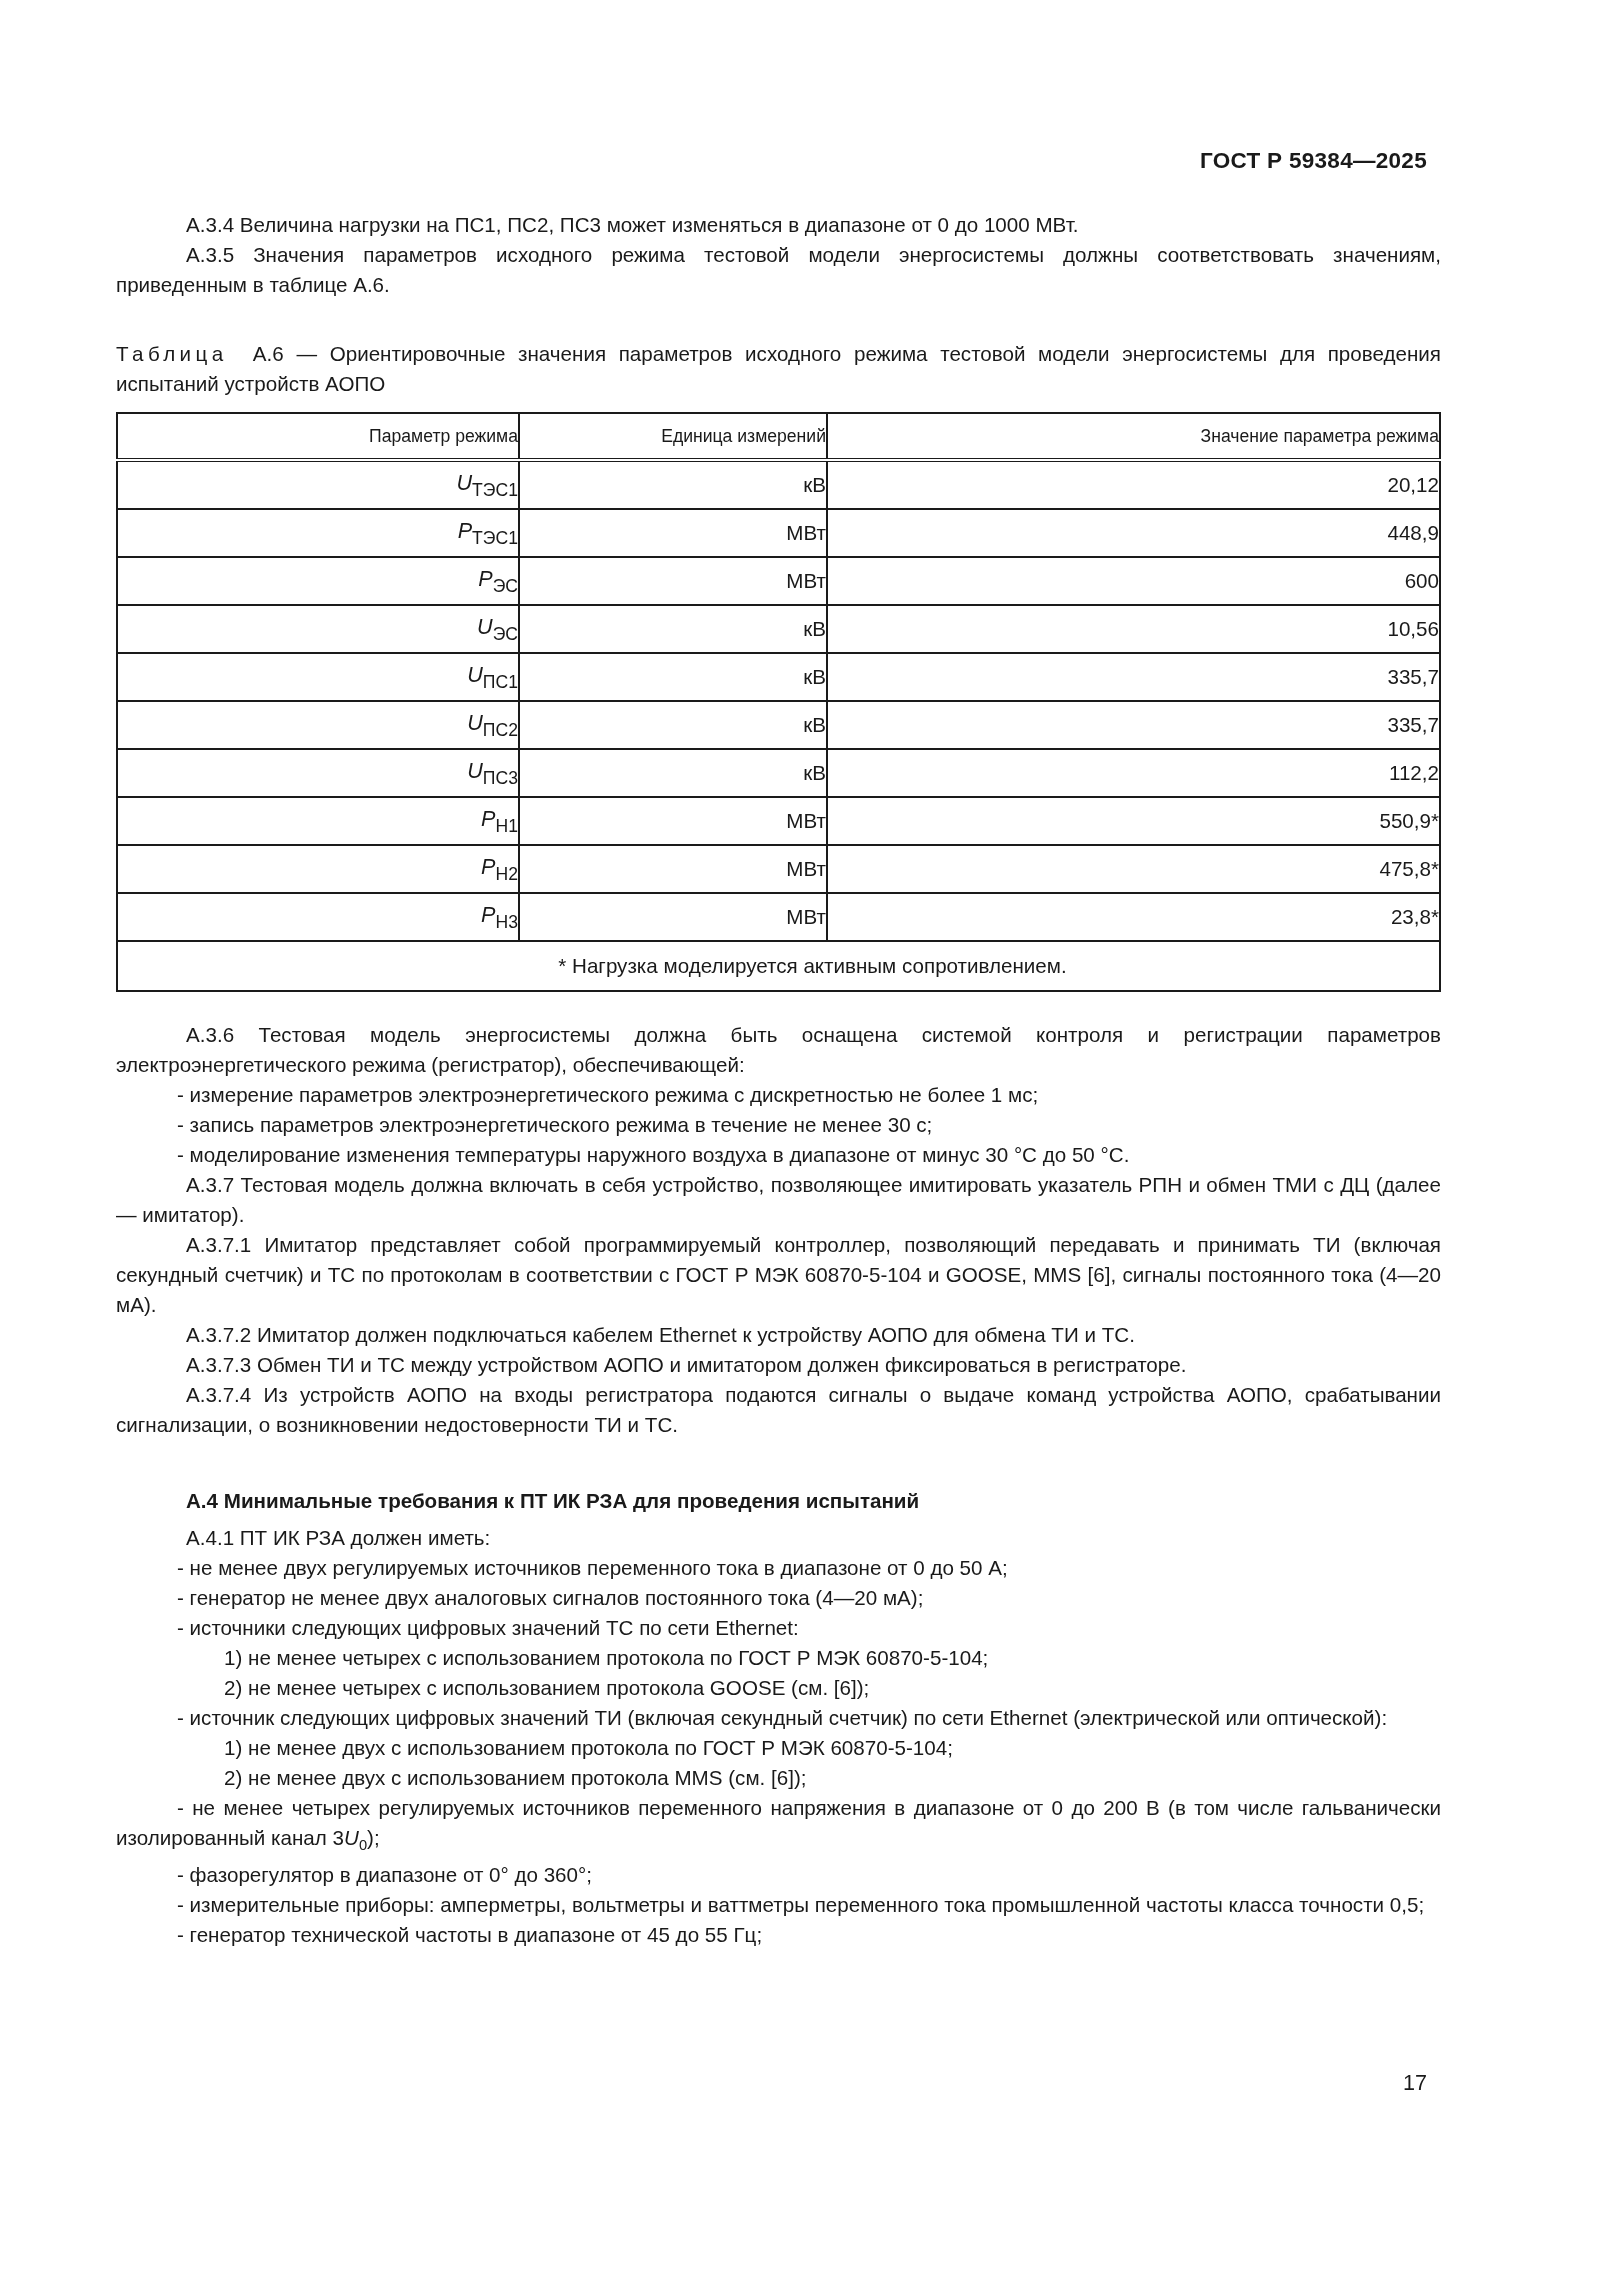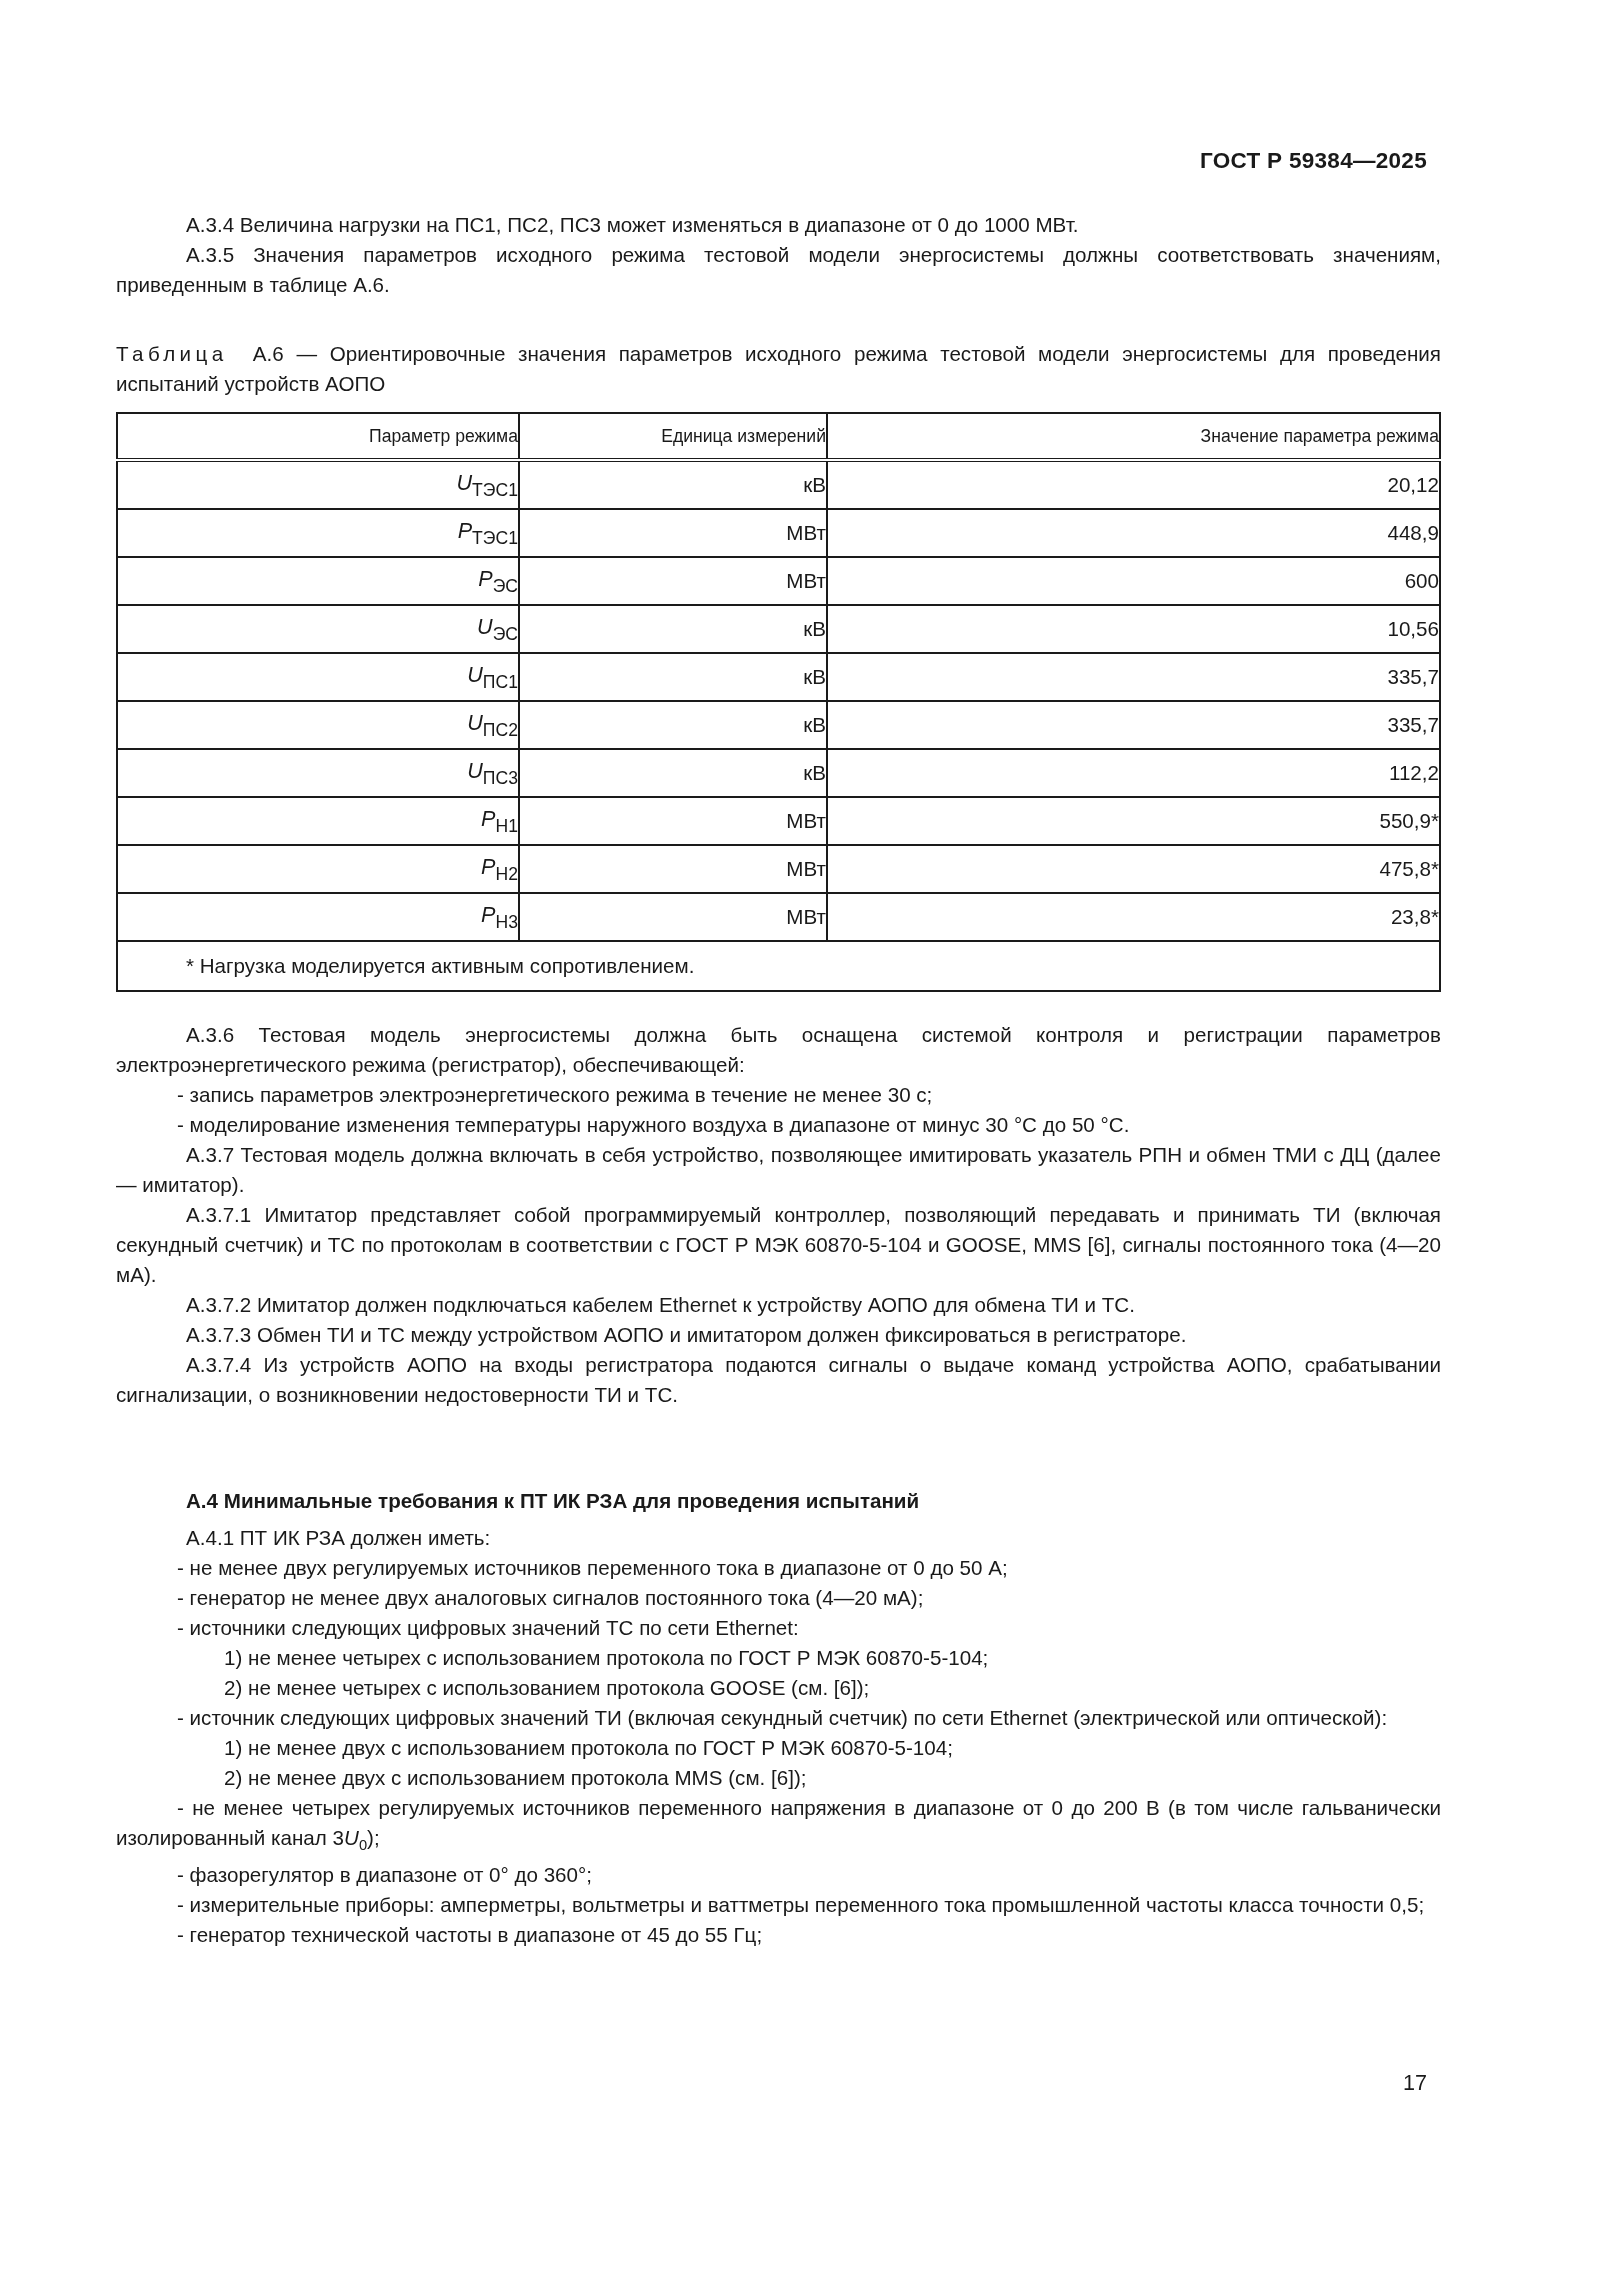--- a/index.html
+++ b/index.html
@@ -15,21 +15,21 @@
   .p.heading { font-weight: bold; padding-left: 70px; }
   .caption-label { letter-spacing: 4.4px; }
   .caption { text-align: justify; }
   table.params { position: absolute; left: 116px; top: 412px; width: 1325px; border-collapse: collapse;
                  font-size: 20.6px; }
   table.params th, table.params td { border: 2px solid #1a1a1a; text-align: right; padding: 0; }
   table.params th { font-weight: normal; font-size: 17.6px; height: 44px; border-bottom: 4.9px double #1a1a1a; }
   table.params td { height: 46px; }
   table.params td.sym { font-style: italic; font-size: 21.6px; }
   table.params td.sym sub { font-style: normal; font-size: 17.6px; vertical-align: -5.9px; }
-  table.params td.note { text-align: left; padding-left: 68px; height: 48px; }
+  table.params td.note { text-align: center; padding-left: 68px; height: 48px; }
   .page-number { position: absolute; top: 2070px; right: 194px; font-size: 21.6px; }
   sub.inline { font-size: 14.7px; vertical-align: -4.9px; font-style: normal; }
   .it { font-style: italic; }
 </style>
 </head>
 <body>
 
 <div class="page-header">ГОСТ Р 59384—2025</div>
 
 <div class="block" style="top:210px;">
@@ -107,20 +107,21 @@
       <td>23,8*</td>
     </tr>
     <tr>
       <td class="note" colspan="3">* Нагрузка моделируется активным сопротивлением.</td>
     </tr>
   </tbody>
 </table>
 
 <div class="block" style="top:1020px;">
   <p class="p indent">А.3.6 Тестовая модель энергосистемы должна быть оснащена системой контроля и регистрации параметров электроэнергетического режима (регистратор), обеспечивающей:</p>
+  <p class="p dash0">- измерение параметров электроэнергетического режима с дискретностью не более 1 мс;</p>
   <p class="p dash0">- запись параметров электроэнергетического режима в течение не менее 30 с;</p>
   <p class="p dash0">- моделирование изменения температуры наружного воздуха в диапазоне от минус 30 °С до 50 °С.</p>
   <p class="p indent">А.3.7 Тестовая модель должна включать в себя устройство, позволяющее имитировать указатель РПН и обмен ТМИ с ДЦ (далее — имитатор).</p>
   <p class="p indent">А.3.7.1 Имитатор представляет собой программируемый контроллер, позволяющий передавать и принимать ТИ (включая секундный счетчик) и ТС по протоколам в соответствии с ГОСТ Р МЭК 60870-5-104 и GOOSE, MMS [6], сигналы постоянного тока (4—20 мА).</p>
   <p class="p indent">А.3.7.2 Имитатор должен подключаться кабелем Ethernet к устройству АОПО для обмена ТИ и ТС.</p>
   <p class="p indent">А.3.7.3 Обмен ТИ и ТС между устройством АОПО и имитатором должен фиксироваться в регистраторе.</p>
   <p class="p indent">А.3.7.4 Из устройств АОПО на входы регистратора подаются сигналы о выдаче команд устройства АОПО, срабатывании сигнализации, о возникновении недостоверности ТИ и ТС.</p>
 </div>
 
 <div class="block" style="top:1486px;">

